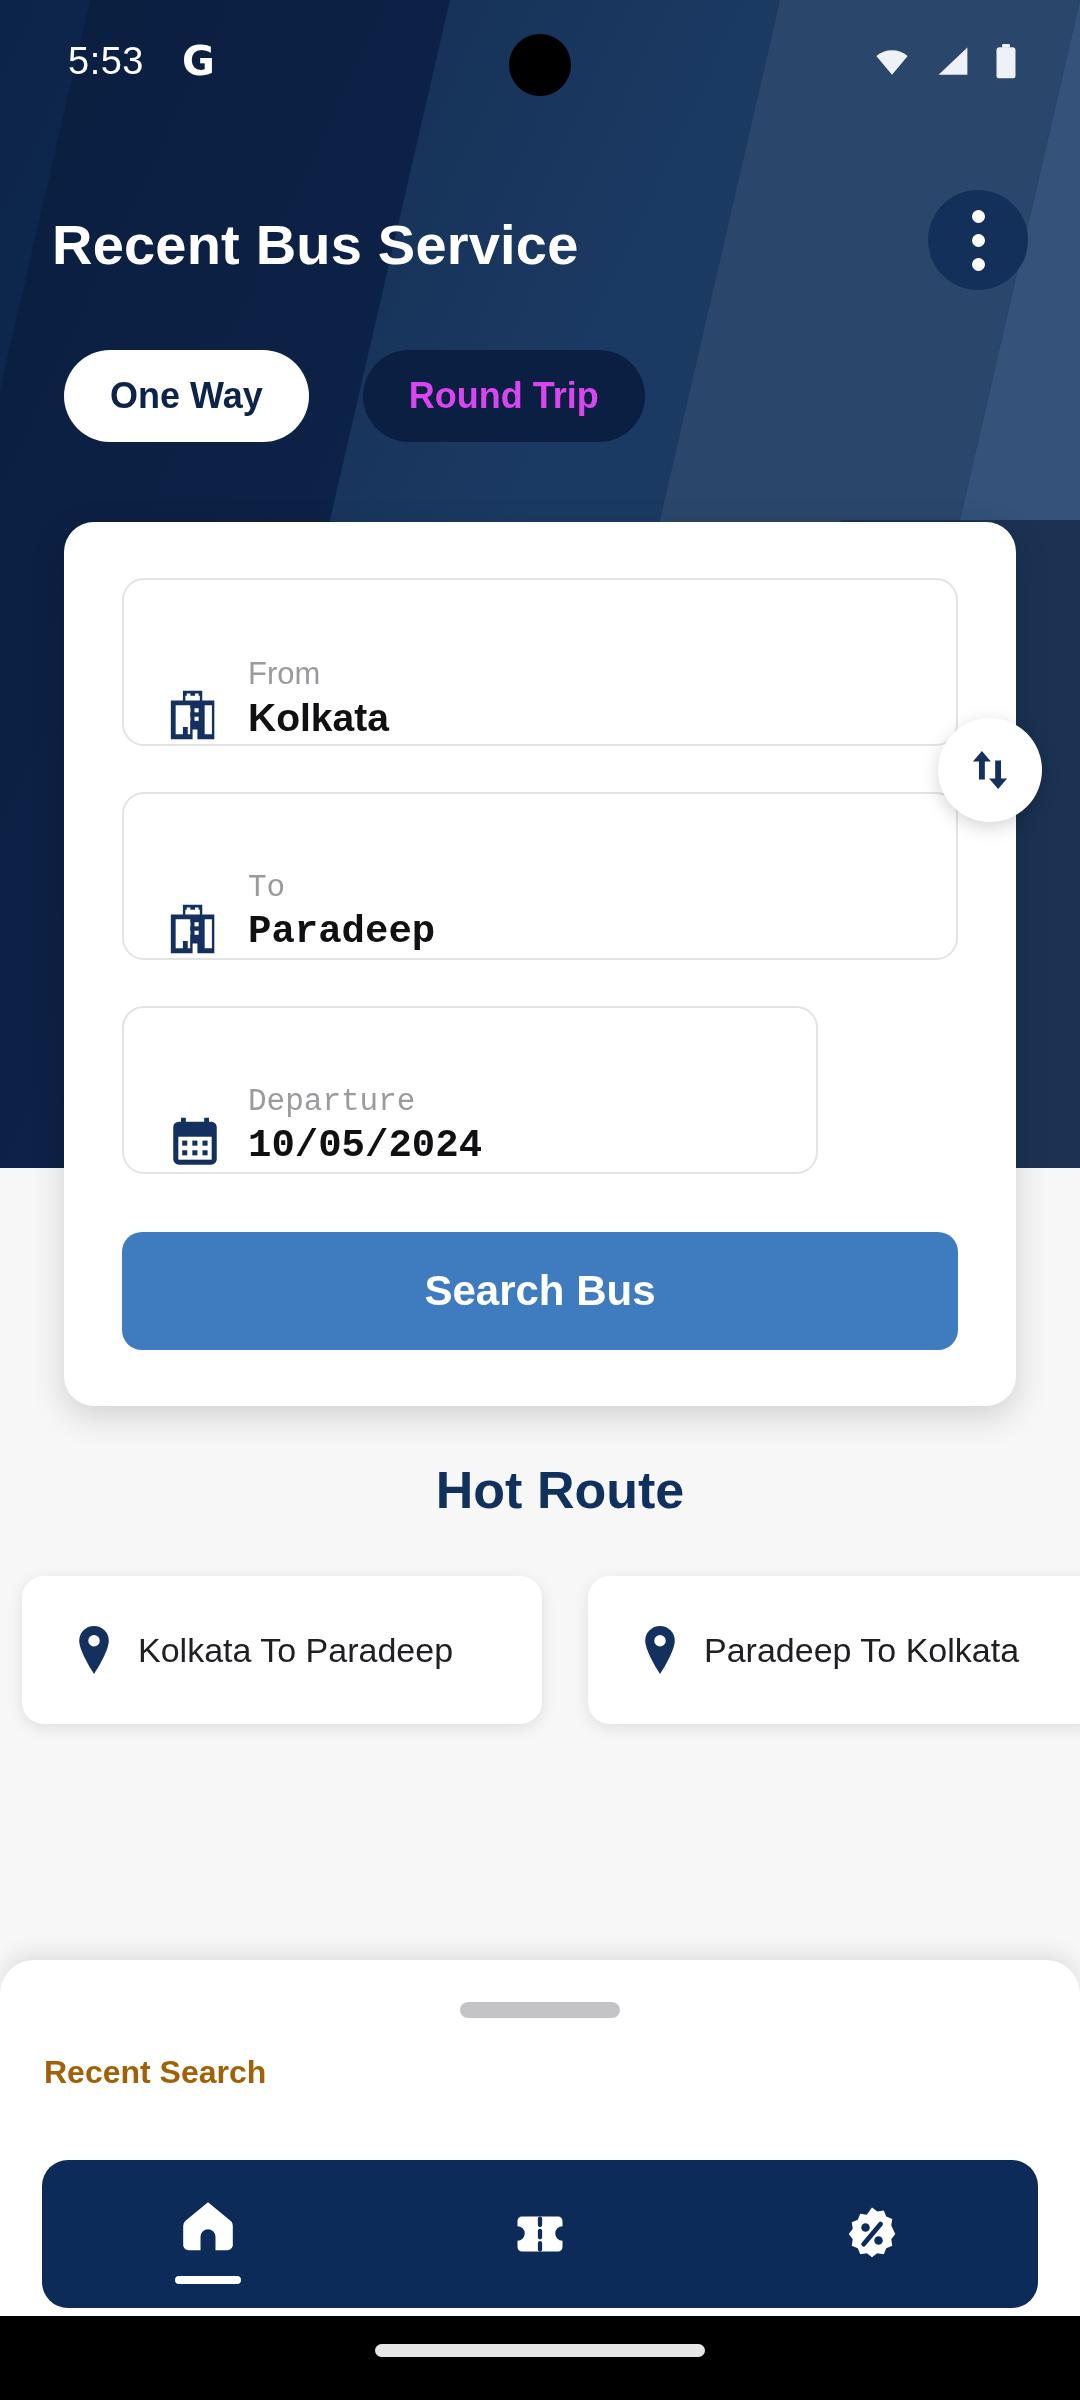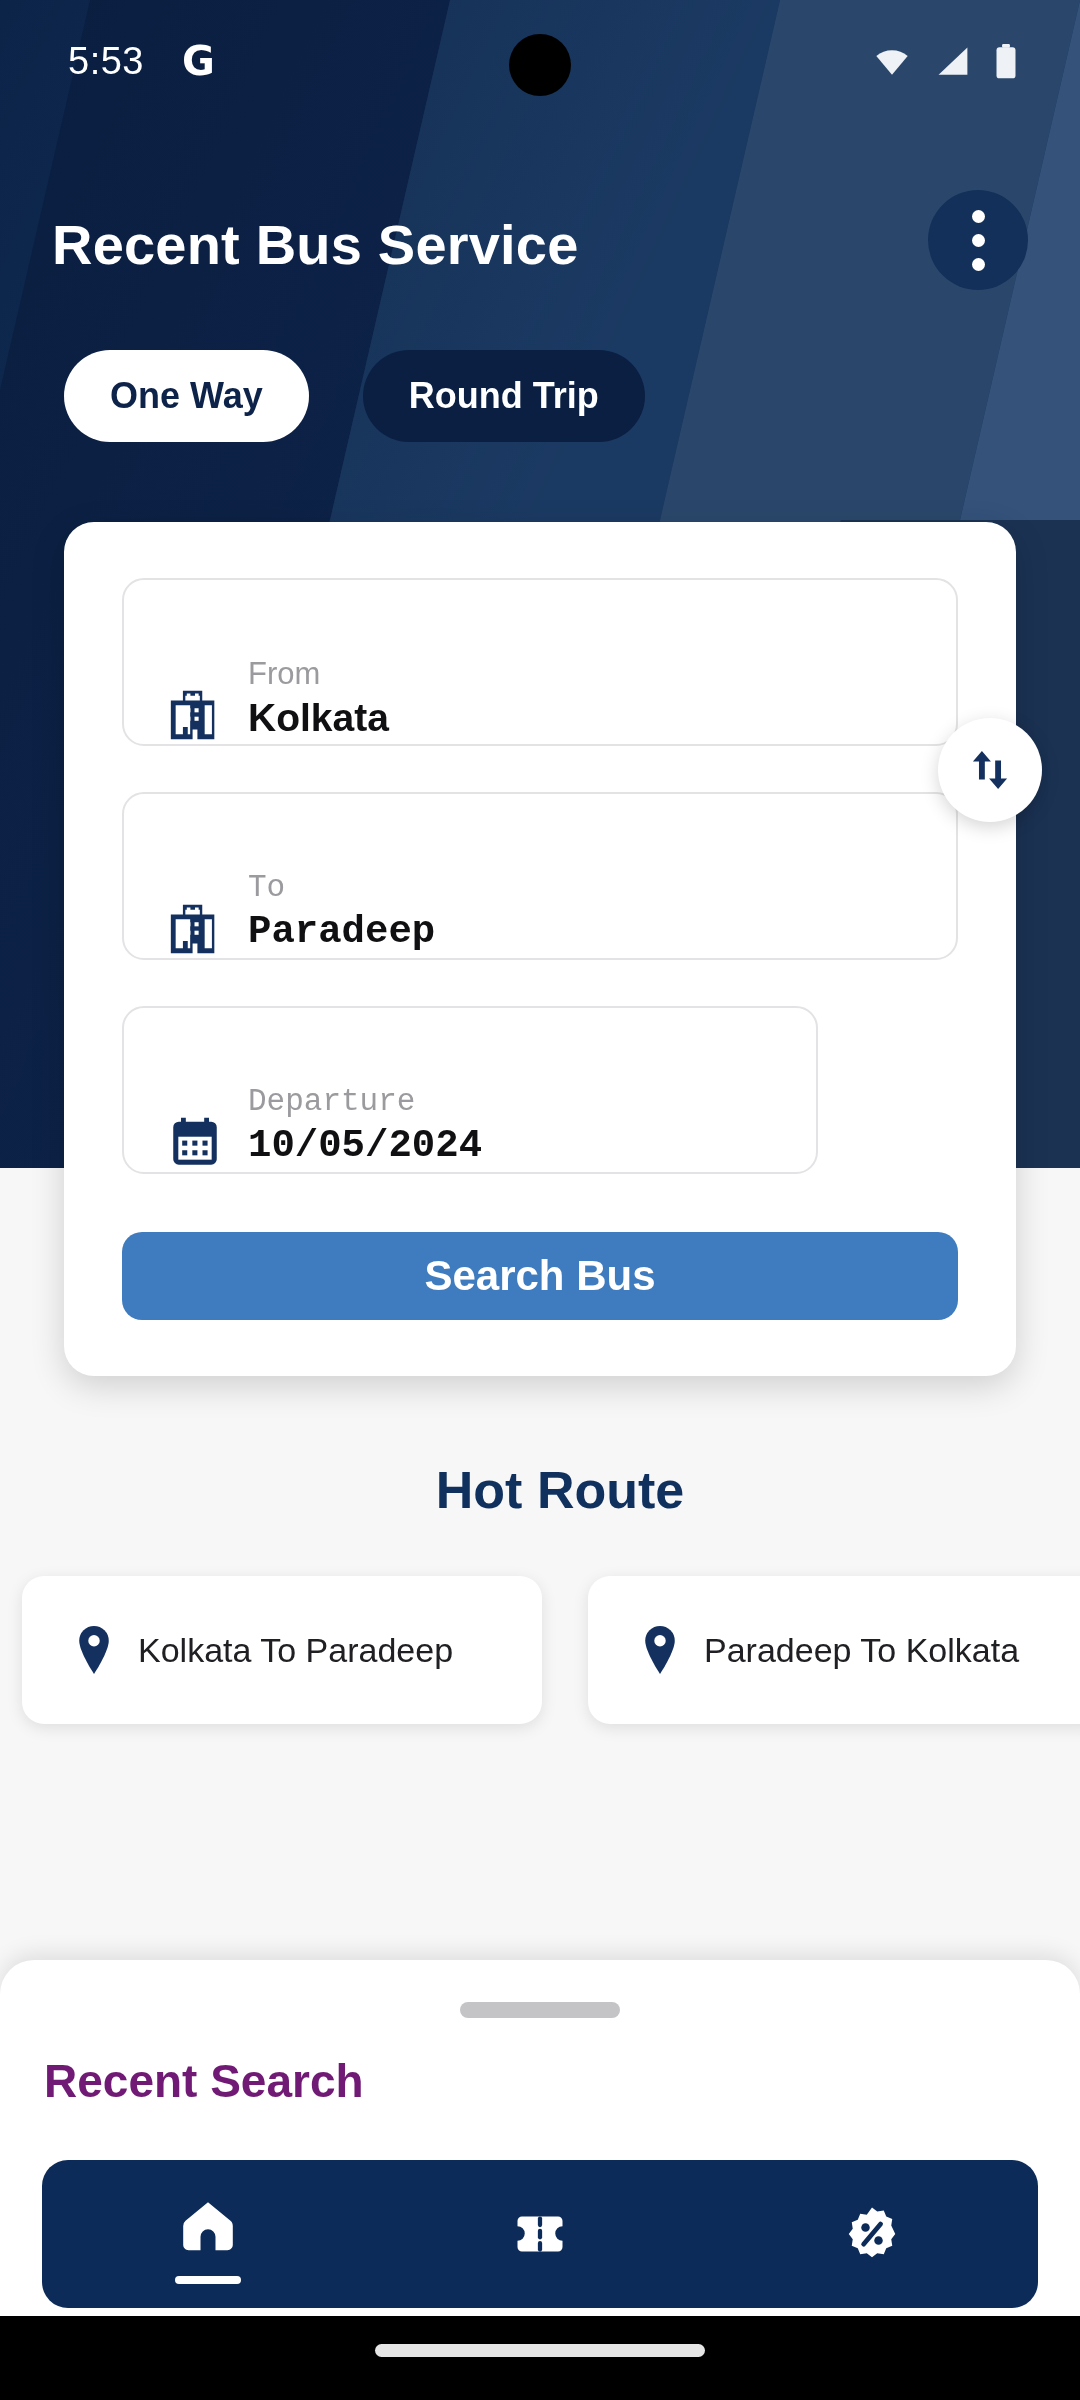--- a/index.html
+++ b/index.html
@@ -60,21 +60,21 @@
   }
   .kebab i { display:block; width:13px; height:13px; border-radius:50%; background:#fff; }
 
   .tabs { position:absolute; left:64px; top:350px; display:flex; gap:54px; z-index:12; }
   .tab {
     height:92px; border-radius:46px; padding:0 46px;
     display:flex; align-items:center; justify-content:center;
     font-size:36px; font-weight:bold;
   }
   .tab.active { background:#ffffff; color:#0d2349; }
-  .tab.inactive { background:#0a1f42; color:#ffffff; }
+  .tab.inactive { background:#0a1f42; color:#d946ef; }
 
   
   .search-card {
     position:absolute; left:64px; top:522px; width:952px;
     background:#ffffff; border-radius:30px; z-index:20;
     box-shadow:0 10px 34px rgba(0,0,0,.16);
     padding:56px 58px 56px;
   }
   .field {
     position:relative; height:168px; border:2px solid #e3e3e6; border-radius:22px;
@@ -88,21 +88,21 @@
   .f-value { font-size:39px; font-weight:bold; color:#101013; line-height:1.3; margin-top:4px; }
 
   .swap {
     position:absolute; right:-26px; top:196px;
     width:104px; height:104px; border-radius:50%; background:#ffffff;
     box-shadow:0 5px 18px rgba(0,0,0,.17);
     display:flex; align-items:center; justify-content:center; z-index:26;
   }
 
   .search-btn {
-    margin-top:58px; width:100%; height:88px; border:none;
+    margin-top:58px; width:100%; height:118px; border:none;
     background:#3f7cbf; color:#ffffff; border-radius:20px;
     font-size:42px; font-weight:bold; font-family:"Liberation Sans", sans-serif;
     display:flex; align-items:center; justify-content:center;
   }
 
   
   .hot-title {
     position:absolute; left:0; right:0; top:1460px; text-align:center;
     font-size:52px; font-weight:bold; color:#10305e; z-index:15;margin-left:40px;
   }
@@ -119,21 +119,21 @@
     position:absolute; left:0; top:1960px; width:1080px; height:440px;
     background:#ffffff; border-radius:34px 34px 0 0;
     box-shadow:0 -6px 22px rgba(0,0,0,.10); z-index:25;
   }
   .grabber {
     position:absolute; left:50%; top:42px; transform:translateX(-50%);
     width:160px; height:16px; border-radius:8px; background:#c4c4c6;
   }
   .sheet-title {
     position:absolute; left:44px; top:94px;
-    font-size:46px; font-weight:bold; color:#701a75;
+    font-size:32px; font-weight:bold; color:#a16207;
   }
 
   
   .bottom-nav {
     position:absolute; left:42px; top:2160px; width:996px; height:148px;
     background:#0d2b58; border-radius:26px; z-index:30;
     display:flex; align-items:center;
   }
   .nav-item {
     flex:1; height:100%; position:relative;

